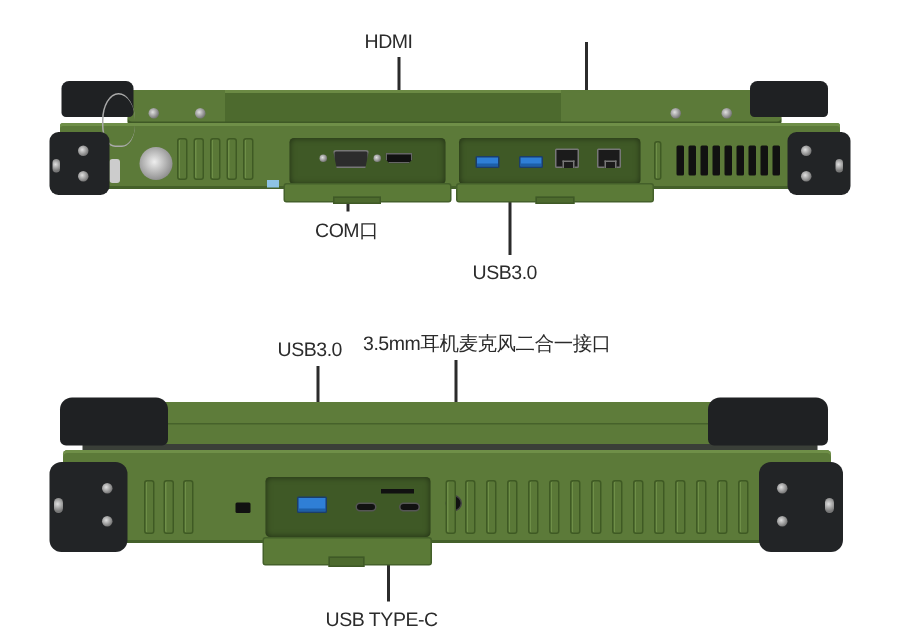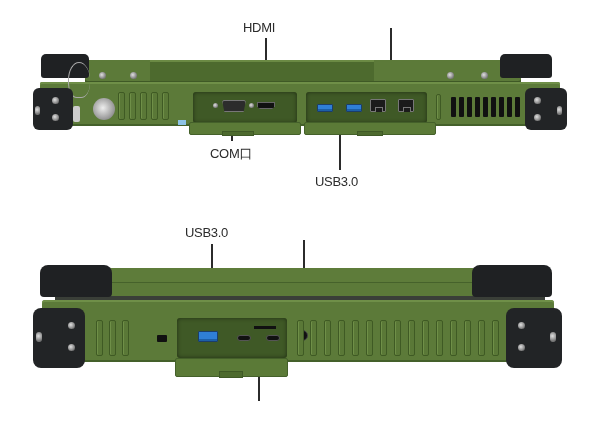--- a/index.html
+++ b/index.html
@@ -108,22 +108,24 @@
   <div class="screw" style="left:534px;top:97px;"></div>
   <div class="screw" style="left:534px;top:114px;"></div>
   <div class="screw" style="left:557px;top:106px;width:5px;height:9px;border-radius:3px;"></div>
 </div>
 
 <div class="abs" style="left:0;top:210px;width:603px;height:217px;">
 
   <span class="label" style="left:185px;top:15px;">USB3.0</span>
   <div class="line" style="left:211px;top:34px;width:1.5px;height:90px;"></div>
 
+  <span class="label" style="left:242px;top:10px;">3.5mm耳机麦克风二合一接口</span>
   <div class="line" style="left:303px;top:30px;width:1.5px;height:92px;"></div>
 
+  <span class="label" style="left:217px;top:195px;">USB TYPE-C</span>
   <div class="line" style="left:258px;top:145px;width:1.5px;height:46px;"></div>
   <div class="line" style="left:243px;top:145px;width:31px;height:1.5px;"></div>
   <div class="line" style="left:243px;top:132px;width:1.5px;height:14px;"></div>
   <div class="line" style="left:273px;top:132px;width:1.5px;height:14px;"></div>
 
   <div class="abs green" style="left:60px;top:58px;width:470px;height:30px;border-radius:2px;box-shadow: inset 0 -2px 0 #3f5926, inset 0 14px 0 #5e7c3a, inset 0 15px 0 #46622b;"></div>
   <div class="abs" style="left:55px;top:86px;width:490px;height:4px;background:#3a3f38;"></div>
 
   <div class="abs bumper-top" style="left:40px;top:55px;width:72px;height:32px;border-radius:8px 8px 4px 4px;"></div>
   <div class="abs bumper-top" style="left:472px;top:55px;width:80px;height:32px;border-radius:8px 8px 4px 4px;"></div>

